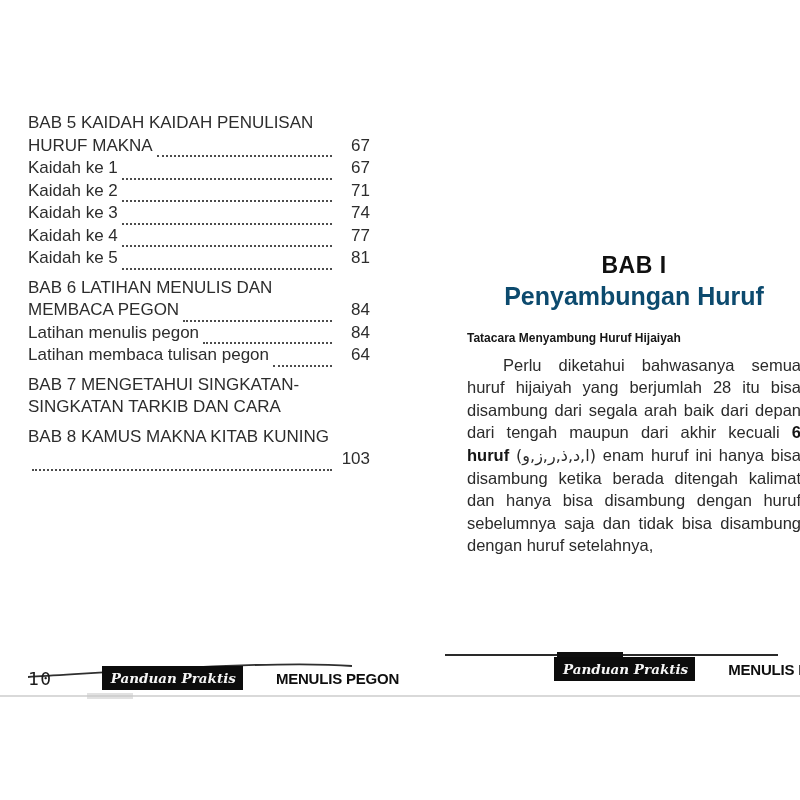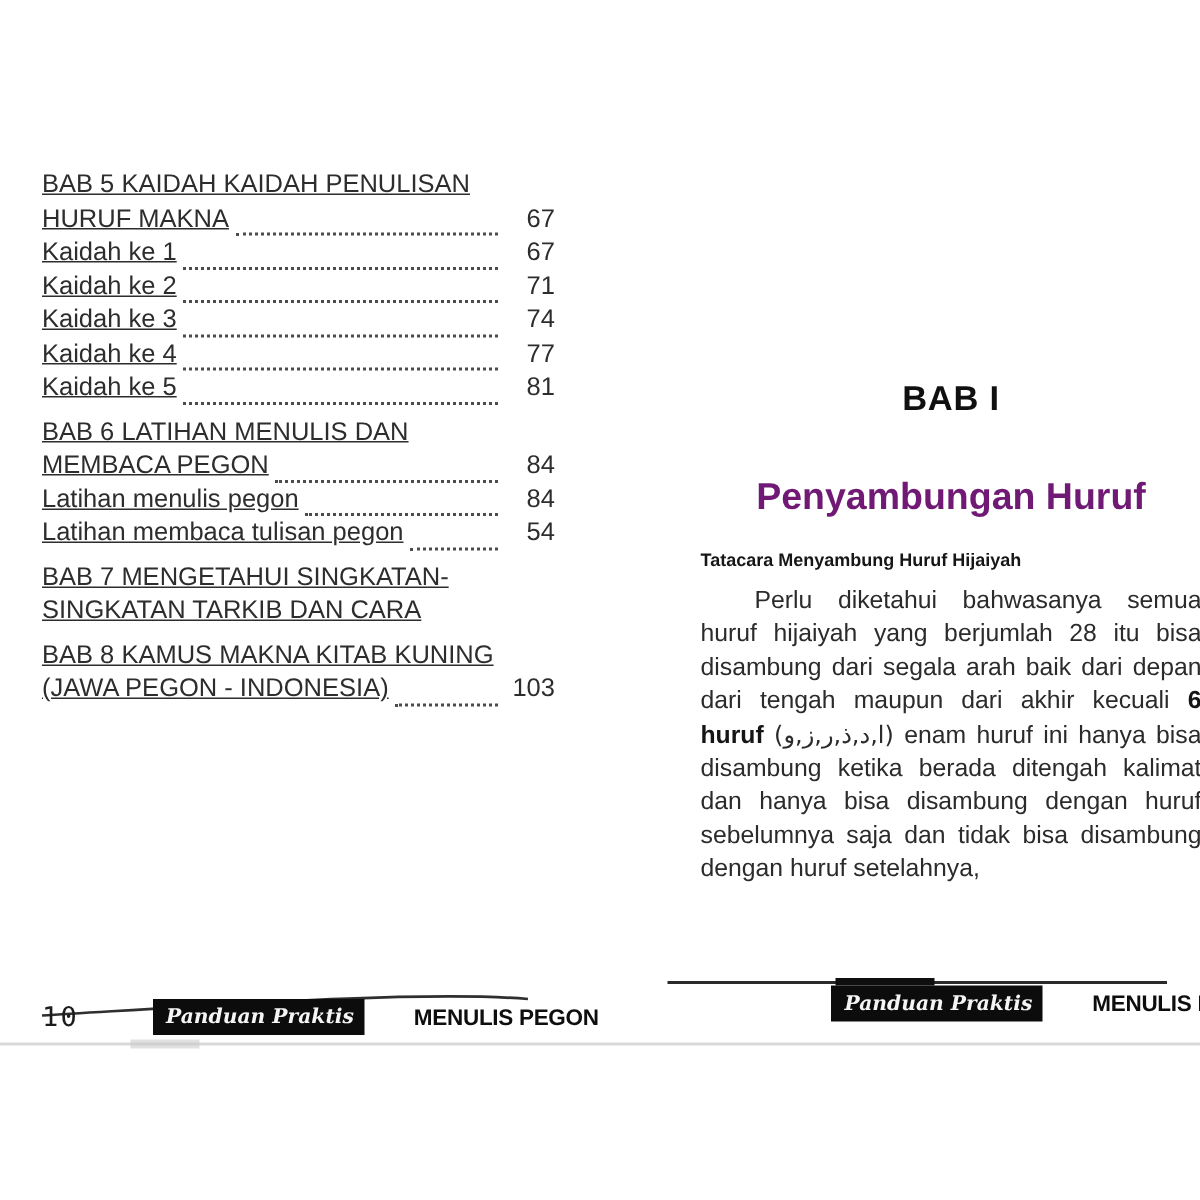--- a/index.html
+++ b/index.html
@@ -7,35 +7,35 @@
     width:800px;height:800px;position:relative;background:#ffffff;overflow:hidden;
     font-family:"Liberation Sans","DejaVu Sans",sans-serif;color:#2e2e2e;
   }
   
   .toc{
     position:absolute;left:28px;top:112px;width:342px;
     font-size:17px;line-height:22.5px;color:#2d2d2d;
   }
   .toc-group{margin-bottom:7px;}
   .toc-row{display:flex;align-items:baseline;}
-  .toc-label{white-space:nowrap;text-decoration:underline;}
+  .toc-label{white-space:nowrap;}
   .toc-dots{
     flex:1 1 auto;min-width:12px;margin:0 4px;align-self:flex-end;
     border-bottom:2px dotted #4c4c4c;height:17px;
   }
   .toc-page{flex:0 0 34px;text-align:right;white-space:nowrap;}
   
   .chapter{position:absolute;left:467px;top:250px;width:334px;}
   .chapter-label{
     text-align:center;font-weight:bold;color:#101010;
     font-size:23px;line-height:30px;letter-spacing:.5px;
   }
   .chapter-title{
-    text-align:center;font-weight:bold;color:#701a75;
-    font-size:25px;line-height:32px;margin-top:35px;
+    text-align:center;font-weight:bold;color:#0c4a6e;
+    font-size:25px;line-height:32px;
   }
   .section-title{
     margin-top:16px;font-weight:bold;color:#161616;
     font-size:12px;line-height:21px;
   }
   .body-par{
     margin:0;font-size:16.5px;line-height:22.4px;color:#2b2b2b;
     text-align:justify;text-align-last:left;
   }
   .body-par.first{margin-top:5px;}
@@ -119,37 +119,36 @@
         <span class="toc-page">84</span>
       </div>
       <div class="toc-row">
         <span class="toc-label">Latihan menulis pegon</span>
         <span class="toc-dots"></span>
         <span class="toc-page">84</span>
       </div>
       <div class="toc-row">
         <span class="toc-label">Latihan membaca tulisan pegon</span>
         <span class="toc-dots"></span>
-        <span class="toc-page">54</span>
+        <span class="toc-page">64</span>
       </div>
     </div>
     <div class="toc-group">
       <div class="toc-row">
         <span class="toc-label">BAB 7 MENGETAHUI SINGKATAN-</span>
       </div>
       <div class="toc-row">
         <span class="toc-label">SINGKATAN TARKIB DAN CARA</span>
       </div>
     </div>
     <div class="toc-group">
       <div class="toc-row">
         <span class="toc-label">BAB 8 KAMUS MAKNA KITAB KUNING</span>
       </div>
       <div class="toc-row">
-        <span class="toc-label">(JAWA PEGON - INDONESIA)</span>
         <span class="toc-dots"></span>
         <span class="toc-page">103</span>
       </div>
     </div>
   </div>
 
 <svg class="left-curve" width="350" height="40" viewBox="0 0 350 40">
   <path d="M8 22 C 110 16, 260 5, 332 11" stroke="#2f2f2f" stroke-width="1.8" fill="none"></path>
 </svg>
 

